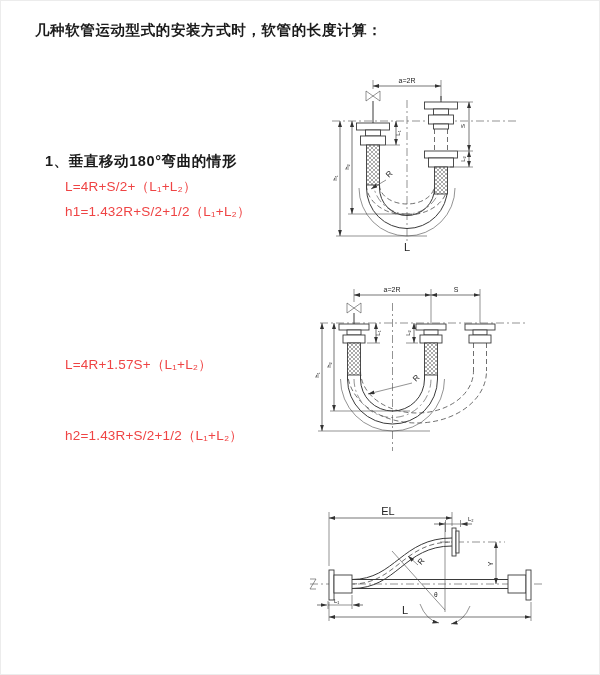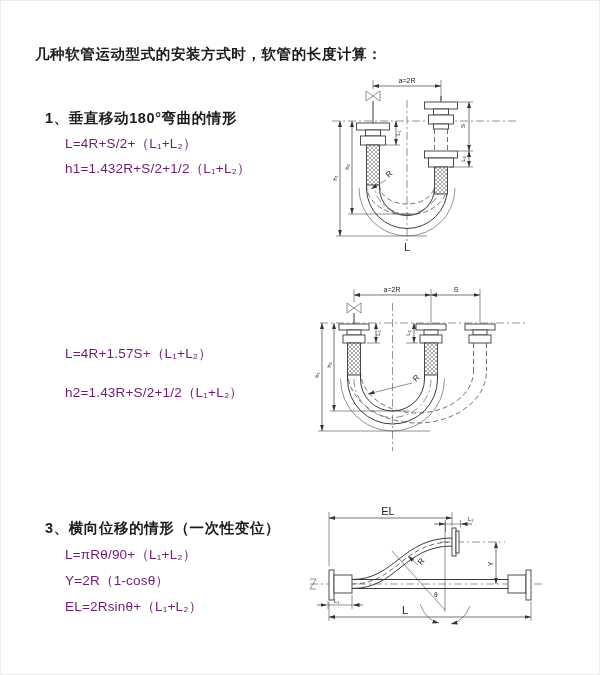--- a/index.html
+++ b/index.html
@@ -1,22 +1,22 @@
 <!DOCTYPE html>
 <html><head>
 <meta charset="utf-8">
 <style>
   html,body{margin:0;padding:0;background:#fff;}
   .page{position:relative;width:600px;height:675px;background:#fff;overflow:hidden;
         font-family:"Liberation Sans","DejaVu Sans",sans-serif;color:#1b1b1b;
         box-shadow:inset 0 0 0 1px #ececec;}
-  .title{position:absolute;left:35px;top:21px;font-size:14.5px;font-weight:700;letter-spacing:.6px;margin-top:24px;}
-  .sec{position:absolute;width:290px;}
+  .title{position:absolute;left:35px;top:21px;font-size:14.5px;font-weight:700;letter-spacing:.6px;}
+  .sec{position:absolute;width:290px;margin-top:43px;}
   .sec-heading{position:absolute;left:0;top:0;font-size:14.5px;font-weight:700;letter-spacing:.6px;white-space:nowrap;}
-  .formula{position:absolute;left:20px;font-size:13.5px;font-weight:500;letter-spacing:.2px;white-space:nowrap;color:#701a75;}
+  .formula{position:absolute;left:20px;font-size:13.5px;font-weight:500;letter-spacing:.2px;white-space:nowrap;color:#ef4444;}
   svg.diag{position:absolute;}
   svg .ln{stroke:#3a3a3a;stroke-width:1;fill:none;}
   svg .thin{stroke:#4a4a4a;stroke-width:.6;fill:none;}
   svg .dim{stroke:#3a3a3a;stroke-width:.7;fill:none;}
   svg .dd{stroke:#4a4a4a;stroke-width:.6;fill:none;stroke-dasharray:8 3 2 3;}
   svg .dsh{stroke:#4a4a4a;stroke-width:.8;fill:none;stroke-dasharray:5 3;}
   svg .wht{fill:#fff;stroke:#3a3a3a;stroke-width:.9;}
   svg text{fill:#222;font-family:"Liberation Sans","DejaVu Sans",sans-serif;}
   .t6{font-size:6px;} .t65{font-size:6.5px;} .t7{font-size:7px;} .t8{font-size:8px;} .t11{font-size:11px;}
 </style>
@@ -27,30 +27,24 @@
 
   <div class="title">几种软管运动型式的安装方式时，软管的长度计算：</div>
 
   <div class="sec" style="left:45px;top:109px;height:100px">
     <div class="sec-heading">1、垂直移动180°弯曲的情形</div>
     <div class="formula" style="top:26px">L=4R+S/2+（L₁+L₂）</div>
     <div class="formula" style="top:51px">h1=1.432R+S/2+1/2（L₁+L₂）</div>
   </div>
 
   <div class="sec" style="left:45px;top:301px;height:110px">
-    <div class="formula" style="top:44px">L=4R+1.57S+（L₁+L₂）</div>
+    <div class="formula" style="top:12px">L=4R+1.57S+（L₁+L₂）</div>
     <div class="formula" style="top:83px">h2=1.43R+S/2+1/2（L₁+L₂）</div>
   </div>
 
-  <div class="sec" style="left:45px;top:519px;height:110px">
-    <div class="sec-heading">3、横向位移的情形（一次性变位）</div>
-    <div class="formula" style="top:27px">L=πRθ/90+（L₁+L₂）</div>
-    <div class="formula" style="top:53px">Y=2R（1-cosθ）</div>
-    <div class="formula" style="top:79px">EL=2Rsinθ+（L₁+L₂）</div>
-  </div>
 
   <svg class="diag" style="left:312px;top:72px" width="288" height="185" viewBox="0 0 288 185">
     <defs>
       <pattern id="braid1" width="4" height="4" patternUnits="userSpaceOnUse">
         <path d="M0,4 L4,0 M0,0 L4,4" stroke="#555" stroke-width="0.5" fill="none"></path>
       </pattern>
       <marker id="ae1" markerWidth="8" markerHeight="6" refX="6.5" refY="2" orient="auto" markerUnits="userSpaceOnUse">
           <path d="M0,0 L6.5,2 L0,4 Z" fill="#333"></path>
         </marker>
       <marker id="as1" markerWidth="8" markerHeight="6" refX="0.5" refY="2" orient="auto" markerUnits="userSpaceOnUse">

